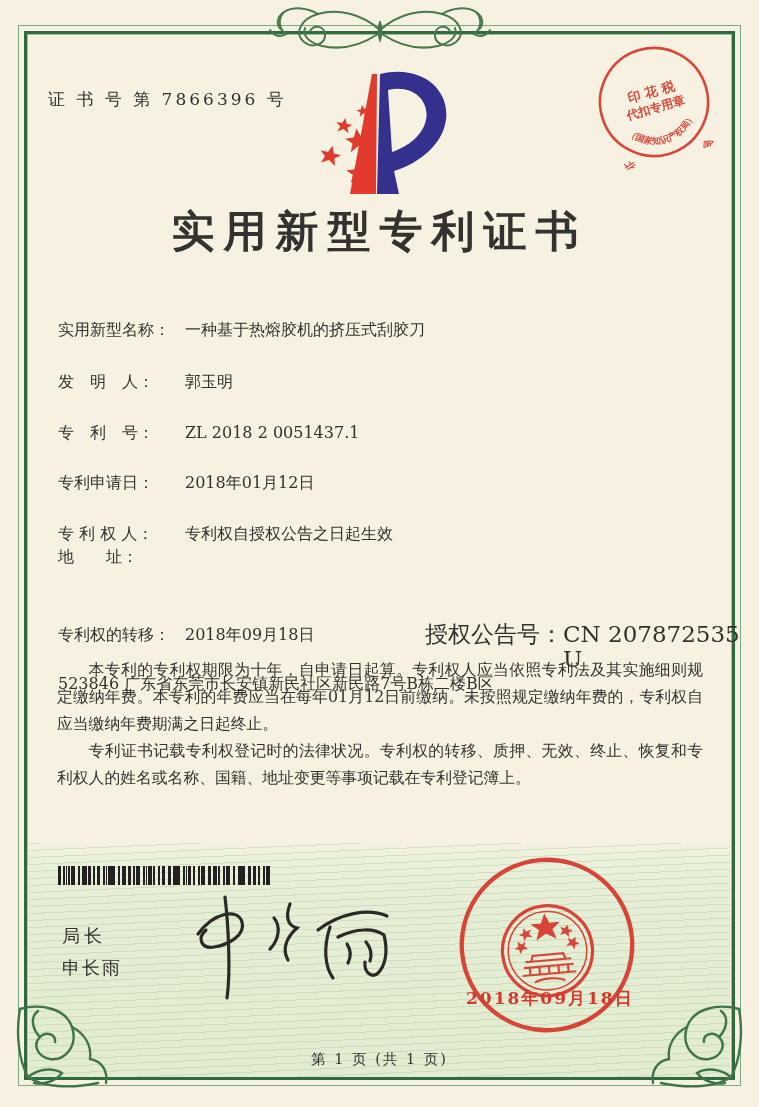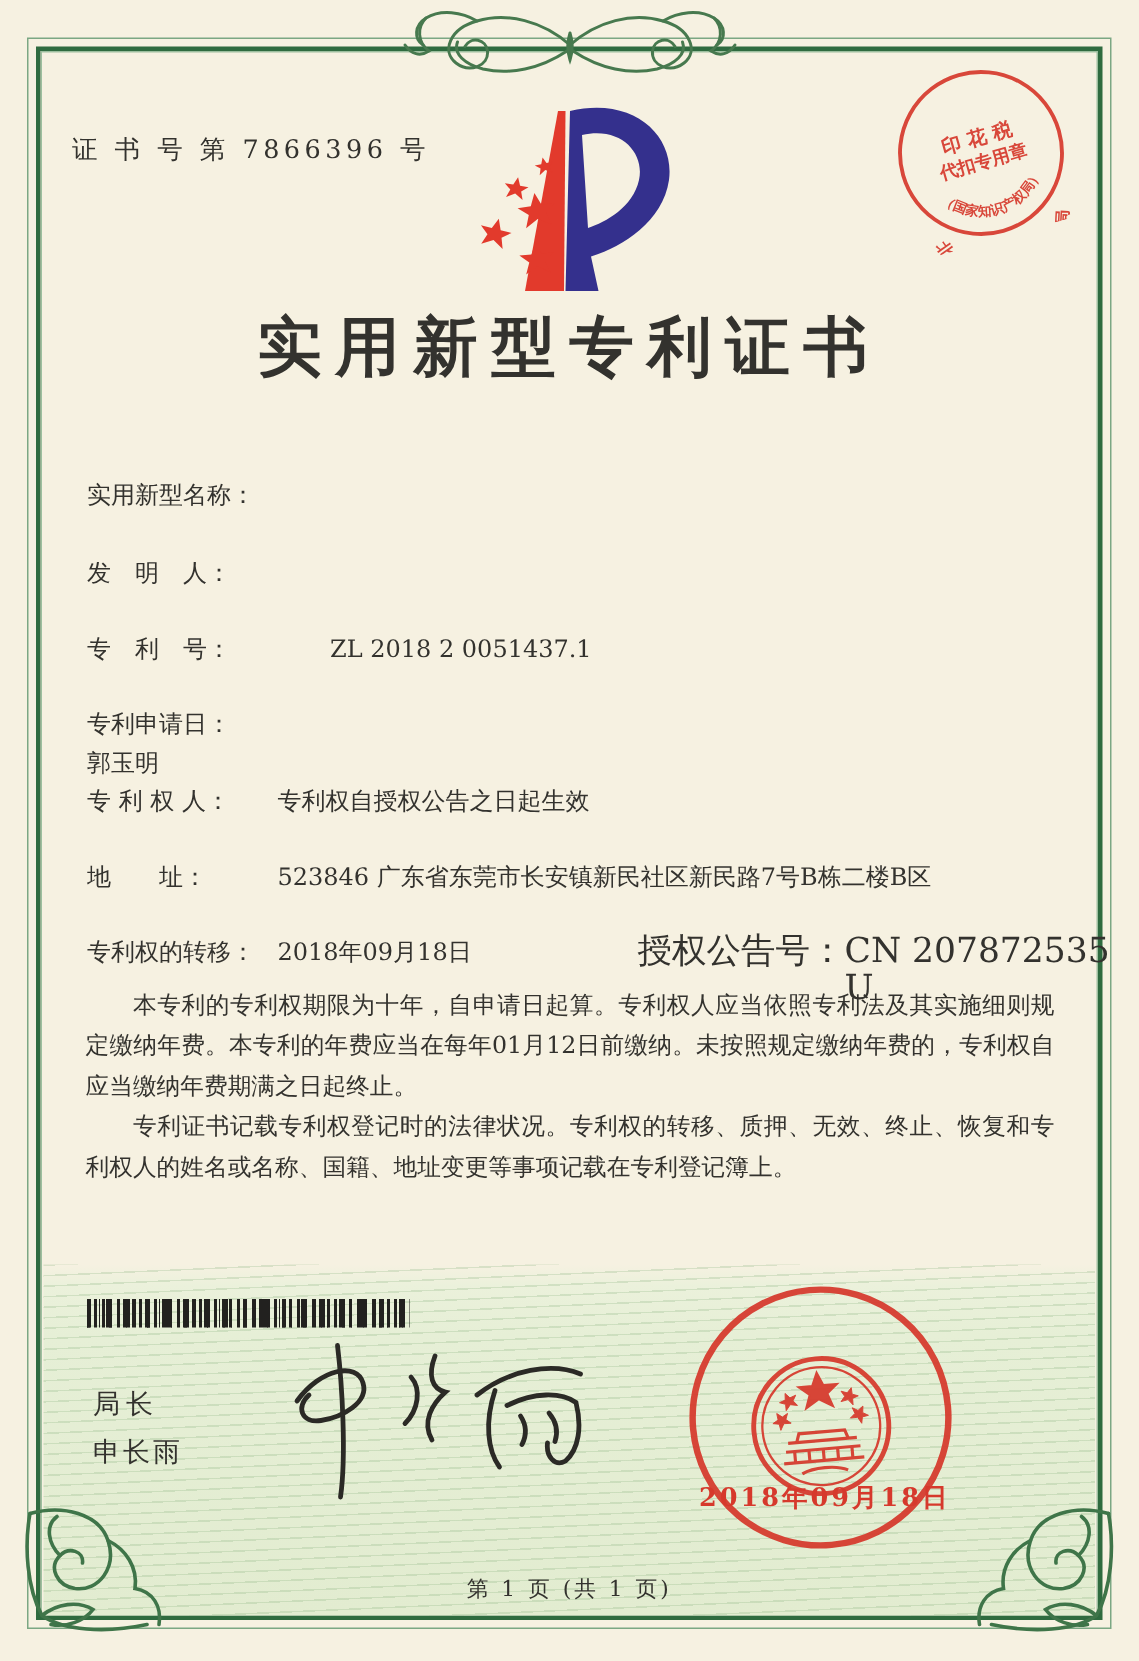--- a/index.html
+++ b/index.html
@@ -45,22 +45,22 @@
   
   .tax-stamp{
     position:absolute;left:596px;top:44px;width:116px;height:116px;
     transform:rotate(-16deg);z-index:4;opacity:.92;
   }
   
   .fields{position:absolute;left:58px;top:0;width:648px;z-index:2;}
   .field-row{position:absolute;left:0;display:flex;align-items:flex-start;font-size:16px;line-height:25px;}
   .field-label{flex:0 0 127px;white-space:nowrap;}
   .field-value{flex:1;}
-  .row-0{top:317px;} .row-1{top:369px;flex-direction:column;} .row-2{top:420px;gap:35px;}
-  .row-3{top:470px;} .row-4{top:521px;} .row-5{top:572px;width:648px;}
+  .row-0{top:317px;} .row-1{top:369px;} .row-2{top:420px;}
+  .row-3{top:470px;} .row-4{top:521px;} .row-5{top:544px;width:648px;flex-direction:column;}
   .row-6{top:622px;}
   .grant-no{position:absolute;left:425px;top:622px;display:flex;font-size:23px;line-height:25px;z-index:2;}
   .grant-no .field-label{flex:0 0 113px;}
   
   .body-text{
     position:absolute;left:57px;top:656px;width:646px;z-index:2;
     font-size:15.8px;line-height:27px;text-align:justify;
   }
   .body-text p{margin:0;text-indent:2em;}
   
@@ -163,31 +163,33 @@
   <text x="0" y="-6" text-anchor="middle" fill="#d6392c" font-size="13" font-weight="bold">印 花 税</text>
   <text x="0" y="10" text-anchor="middle" fill="#d6392c" font-size="12" font-weight="bold">代扣专用章</text>
   <text fill="#d6392c" font-size="9" font-weight="bold">
     <textPath href="#taxBot" startOffset="50%" text-anchor="middle">（国家知识产权局）</textPath>
   </text>
 </svg>
 
 <div class="fields">
   <div class="field-row row-0">
     <span class="field-label">实用新型名称：</span>
+    <span class="field-value">一种基于热熔胶机的挤压式刮胶刀</span>
   </div>
   <div class="field-row row-1">
     <span class="field-label">发　明　人：</span>
     <span class="field-value">郭玉明</span>
   </div>
   <div class="field-row row-2">
     <span class="field-label">专　利　号：</span>
     <span class="field-value">ZL 2018 2 0051437.1</span>
   </div>
   <div class="field-row row-3">
     <span class="field-label">专利申请日：</span>
+    <span class="field-value">2018年01月12日</span>
   </div>
   <div class="field-row row-4">
     <span class="field-label">专 利 权 人：</span>
     <span class="field-value">专利权自授权公告之日起生效</span>
   </div>
   <div class="field-row row-5">
     <span class="field-label">地　　址：</span>
     <span class="field-value">523846 广东省东莞市长安镇新民社区新民路7号B栋二楼B区</span>
   </div>
   <div class="field-row row-6">

